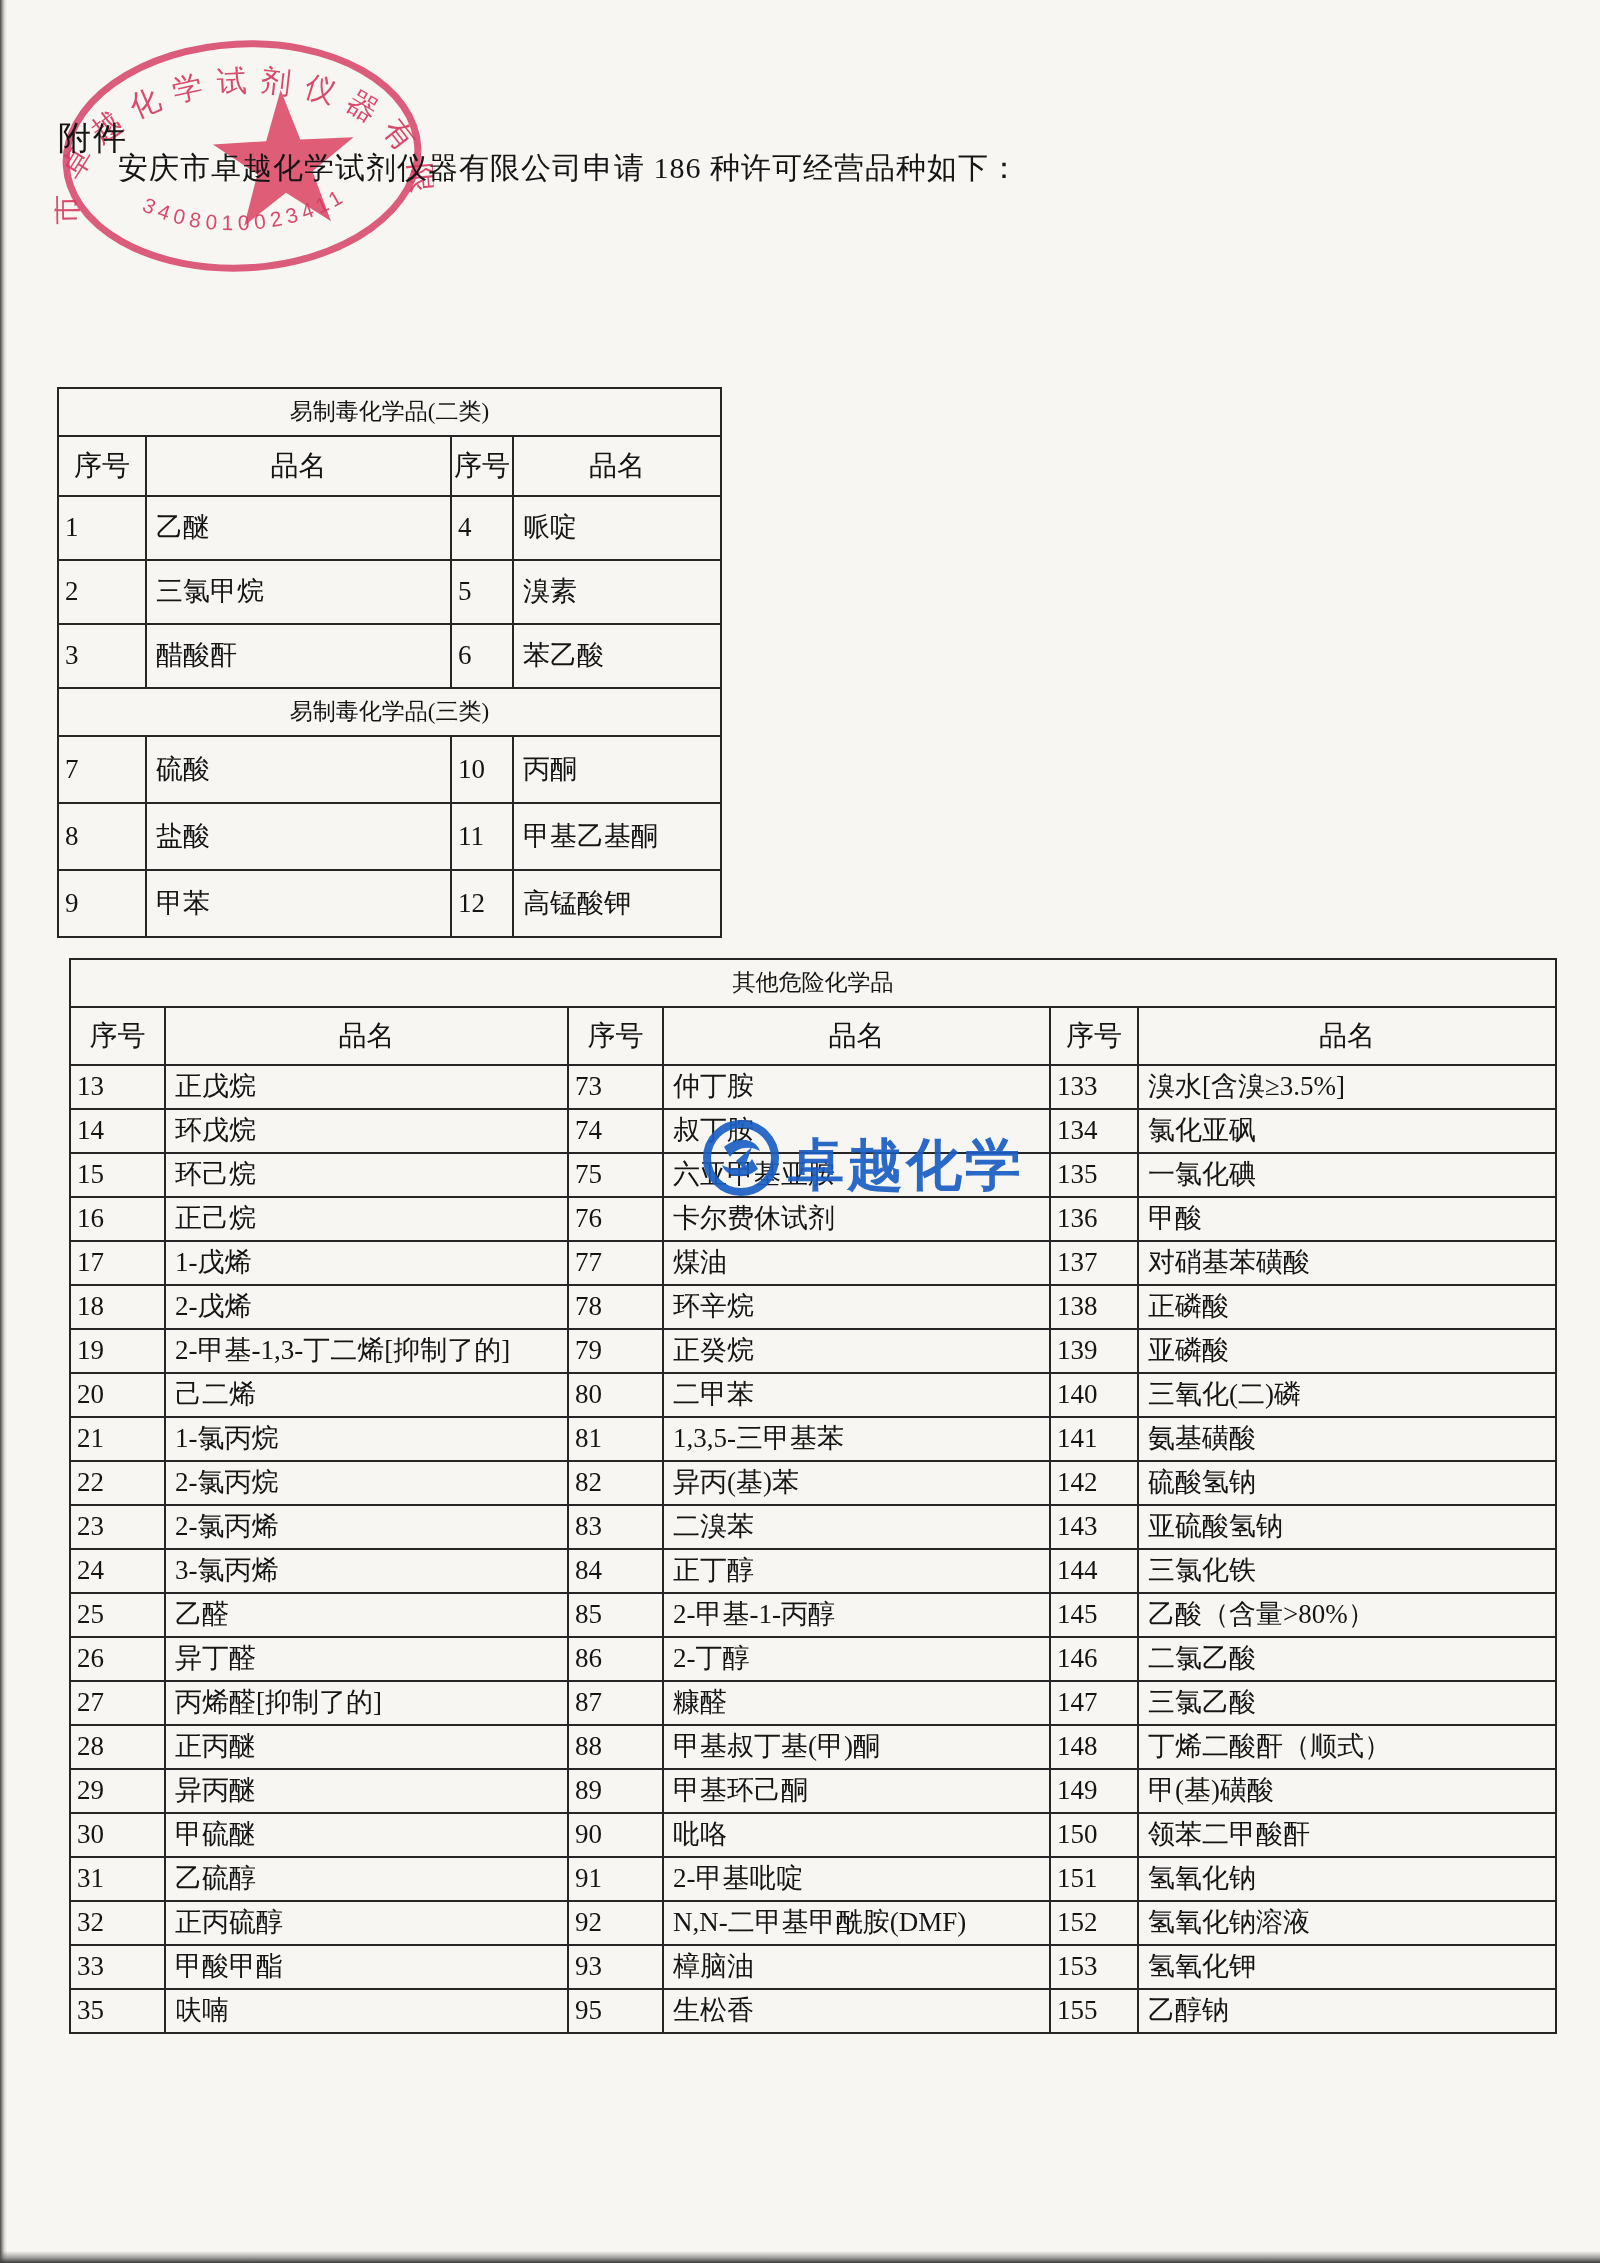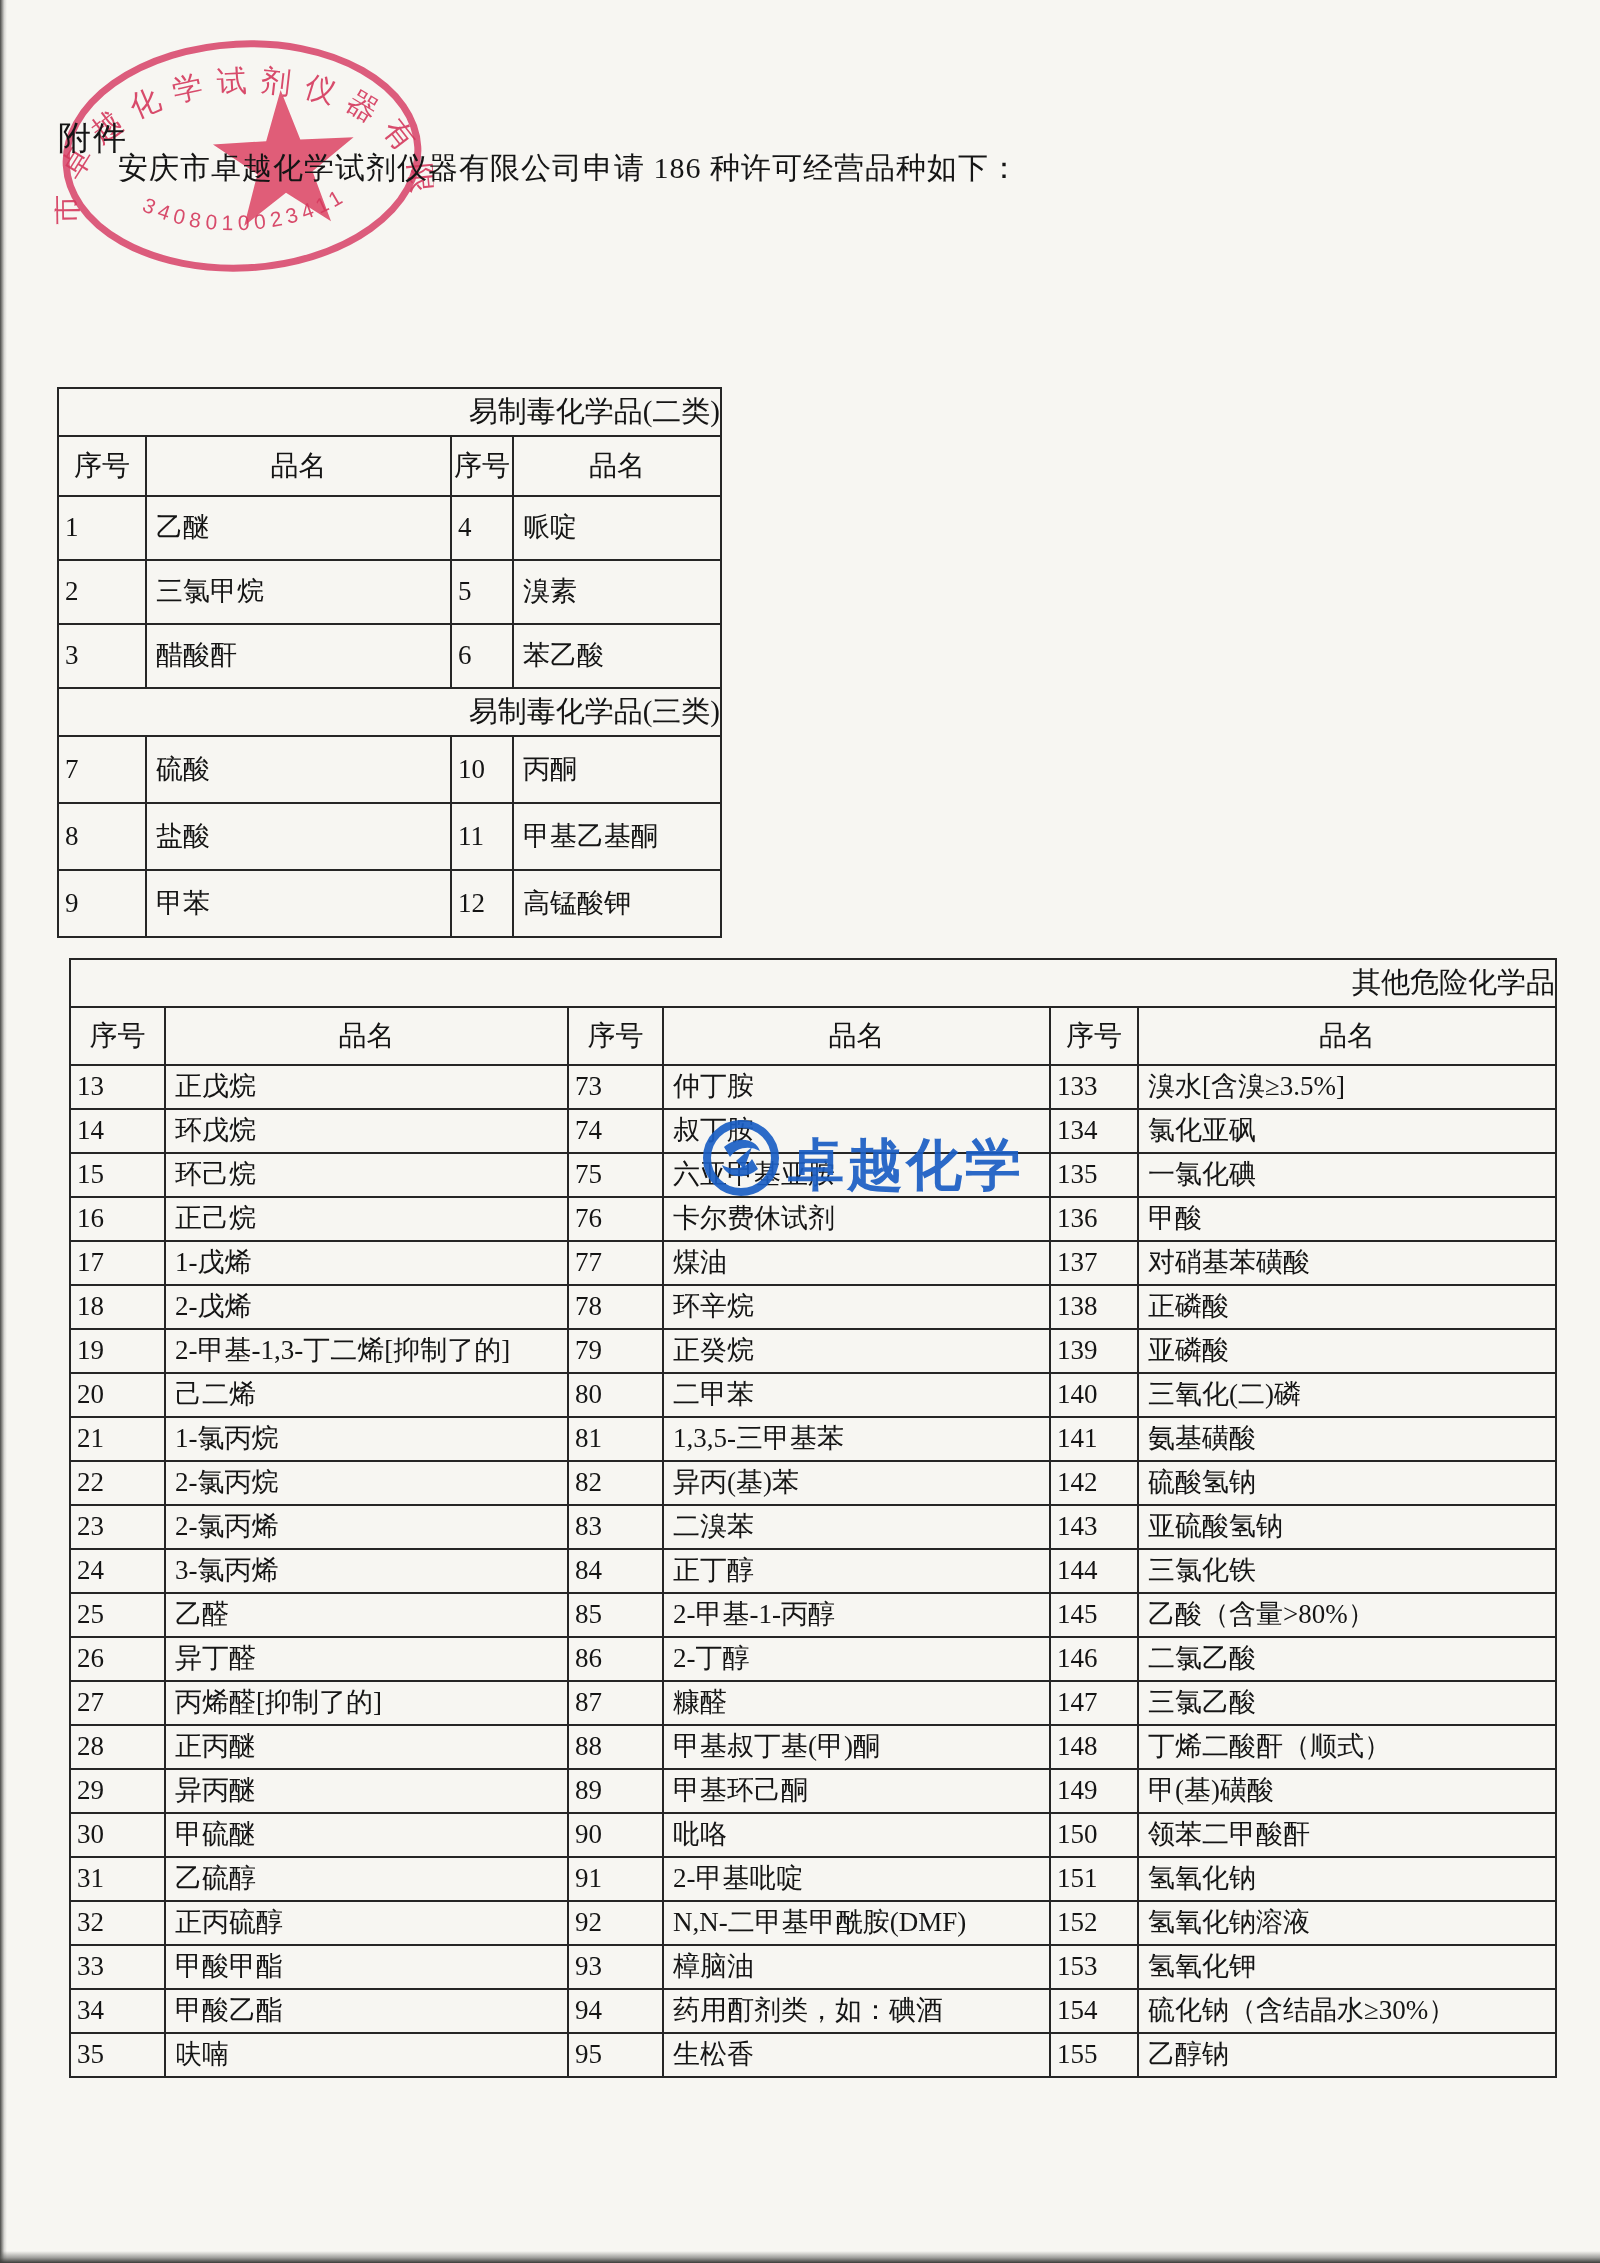--- a/index.html
+++ b/index.html
@@ -43,21 +43,21 @@
   table{border-collapse:collapse;table-layout:fixed;background:transparent;}
   td,th{
     border:2px solid #262626;
     font-weight:normal;
     font-size:27px;line-height:1.1;
     padding:0;overflow:hidden;white-space:nowrap;
     vertical-align:middle;
   }
   .tbl1{position:absolute;left:57px;top:387px;width:663px;z-index:1;}
   .tbl2{position:absolute;left:69px;top:958px;width:1486px;z-index:1;}
-  tr.sec td{text-align:right;font-size:29px;height:46px;}
+  tr.sec td{text-align:center;font-size:23px;height:46px;}
   tr.hdr th{text-align:center;font-size:28px;border-radius:15px;}
   .tbl1 tr.hdr th{height:58px;}
   .tbl2 tr.hdr th{height:56px;}
   .tbl1 td.num,.tbl2 td.num{padding-left:6px;text-align:left;}
   .tbl1 td.name,.tbl2 td.name{padding-left:9px;text-align:left;}
   .tbl1 tbody[data-rows] tr{height:64px;}
   .tbl1 tbody#t1s2 tr{height:67px;}
   .tbl2 tbody[data-rows] tr{height:44px;padding-left:44px;}
   .tbl2 td,.tbl2 th{font-size:27px;}
   
@@ -346,28 +346,20 @@
         </tr>
         <tr>
           <td class="num">33</td>
           <td class="name">甲酸甲酯</td>
           <td class="num">93</td>
           <td class="name">樟脑油</td>
           <td class="num">153</td>
           <td class="name">氢氧化钾</td>
         </tr>
         <tr>
-          <td class="num">34</td>
-          <td class="name">甲酸乙酯</td>
-          <td class="num">94</td>
-          <td class="name">药用酊剂类，如：碘酒</td>
-          <td class="num">154</td>
-          <td class="name">硫化钠（含结晶水≥30%）</td>
-        </tr>
-        <tr>
           <td class="num">35</td>
           <td class="name">呋喃</td>
           <td class="num">95</td>
           <td class="name">生松香</td>
           <td class="num">155</td>
           <td class="name">乙醇钠</td>
         </tr>
       </tbody>
   </table>
 

